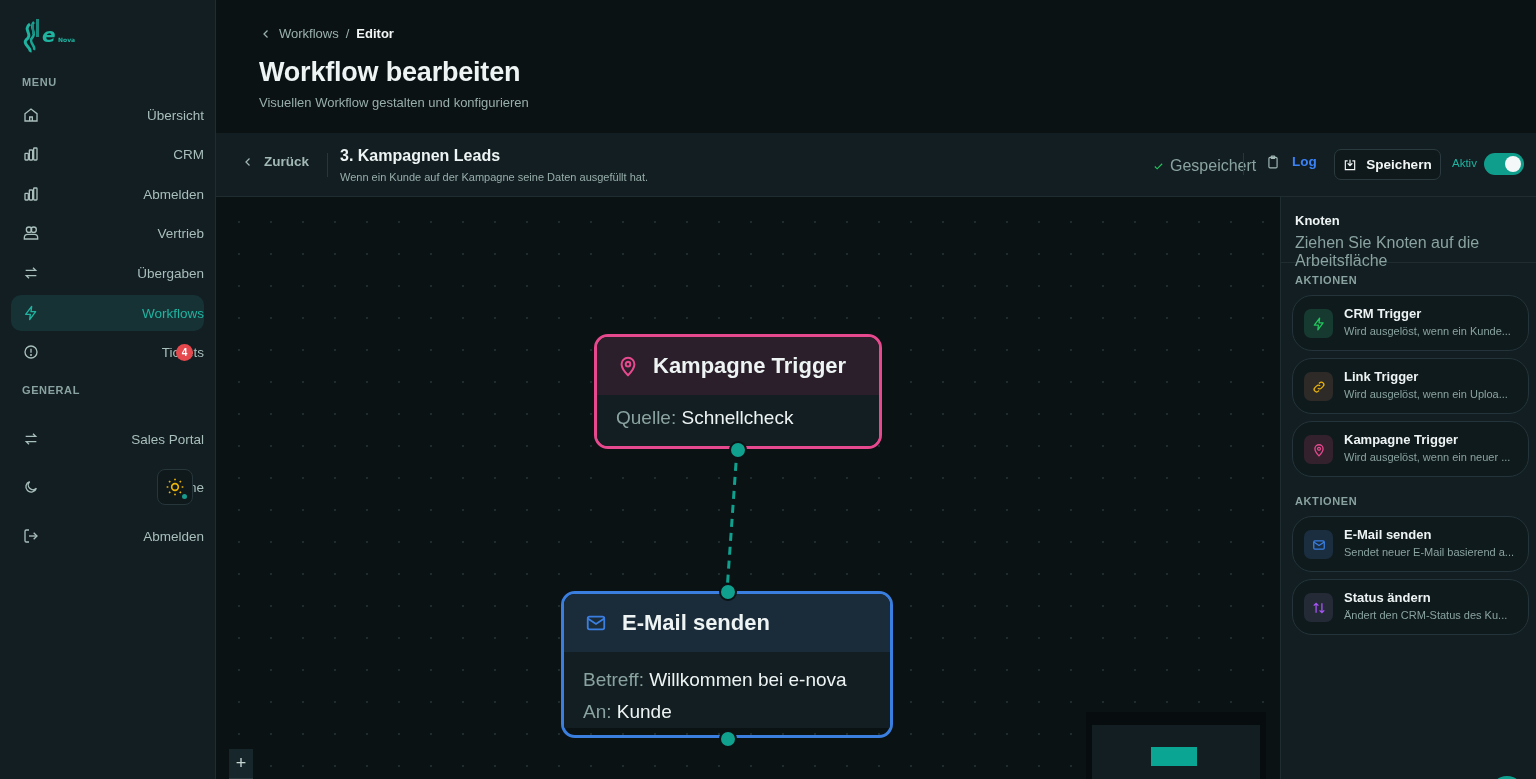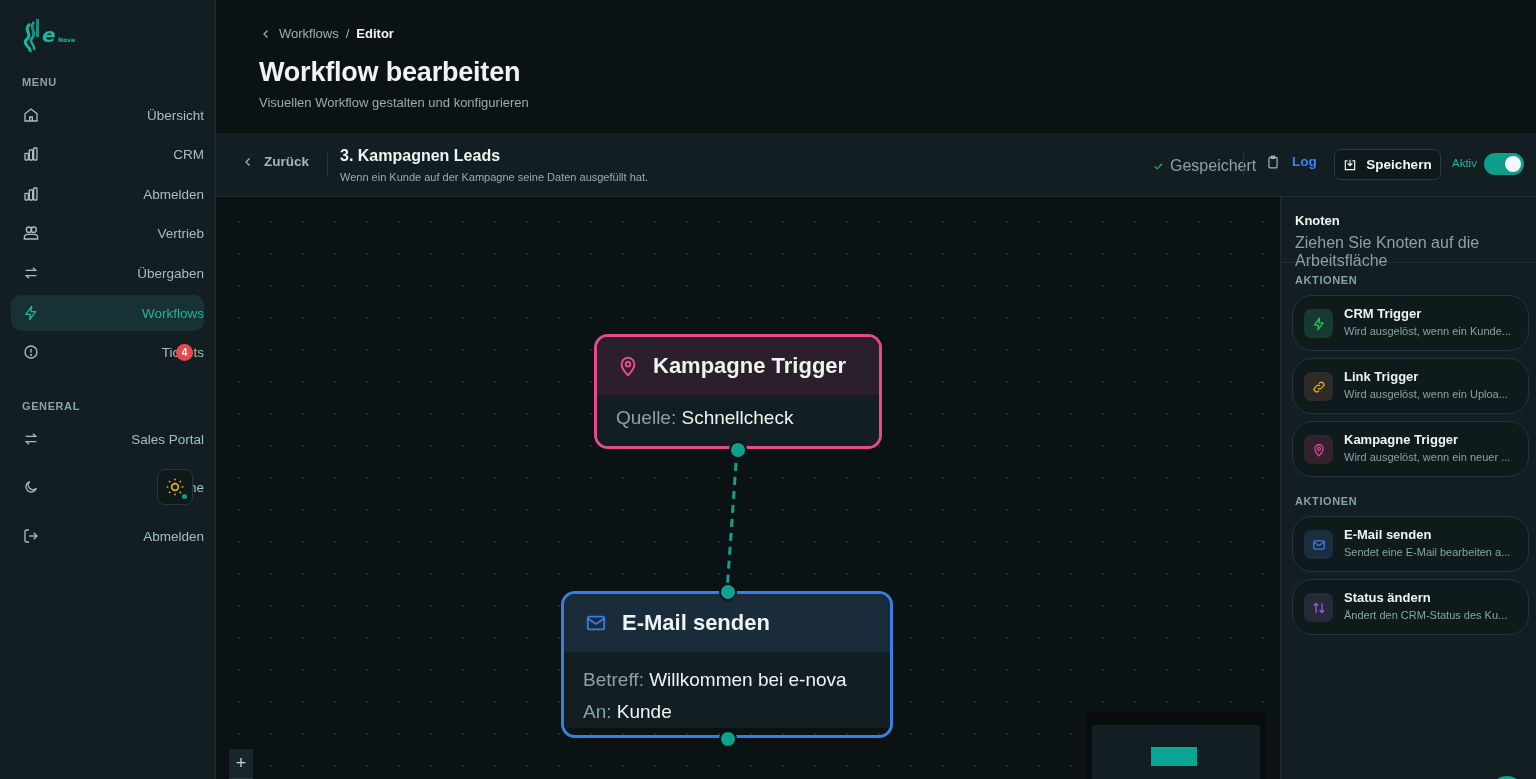--- a/index.html
+++ b/index.html
@@ -188,21 +188,21 @@
       <svg width="16" height="16" viewBox="0 0 24 24" fill="none" stroke="currentColor" stroke-width="2">
           <circle cx="12" cy="12" r="9"></circle>
           <path d="M12 7v6"></path>
           <circle cx="12" cy="16.5" r="0.6" fill="currentColor"></circle>
         </svg>
     </span>
     <span>Tickets</span>
     <span class="badge">4</span>
   </div>
 
-  <div class="section-label" style="top:400px;">GENERAL</div>
+  <div class="section-label" style="top:384px;">GENERAL</div>
 
   <div class="nav-item" style="top:421px;">
     <span class="ico">
       <svg width="16" height="16" viewBox="0 0 24 24" fill="none" stroke="currentColor" stroke-width="2">
           <path d="M4 8h15l-4-4"></path>
           <path d="M20 16H5l4 4"></path>
         </svg>
     </span>
     <span>Sales Portal</span>
   </div>
@@ -375,21 +375,21 @@
   <div class="p-section" style="top:298px;">AKTIONEN</div>
 
   <div class="p-card" style="top:319px;">
     <div class="pico" style="background:#1a2e40;">
       <svg width="14" height="14" viewBox="0 0 24 24" fill="none" stroke="#3a7fe0" stroke-width="2.2">
           <rect x="3" y="5" width="18" height="14" rx="2"></rect>
           <path d="M3 7l9 6 9-6"></path>
         </svg>
     </div>
     <div class="pt">E-Mail senden</div>
-    <div class="pd">Sendet eine E-Mail bearbeiten a...</div>
+    <div class="pd">Sendet neuer E-Mail basierend a...</div>
   </div>
   <div class="p-card" style="top:382px;">
     <div class="pico" style="background:#242a36;">
       <svg width="14" height="14" viewBox="0 0 24 24" fill="none" stroke="#a855f7" stroke-width="2.2">
           <path d="M7 20V4M3 8l4-4 4 4"></path>
           <path d="M17 4v16M13 16l4 4 4-4"></path>
         </svg>
     </div>
     <div class="pt">Status ändern</div>
     <div class="pd">Ändert den CRM-Status des Ku...</div>

